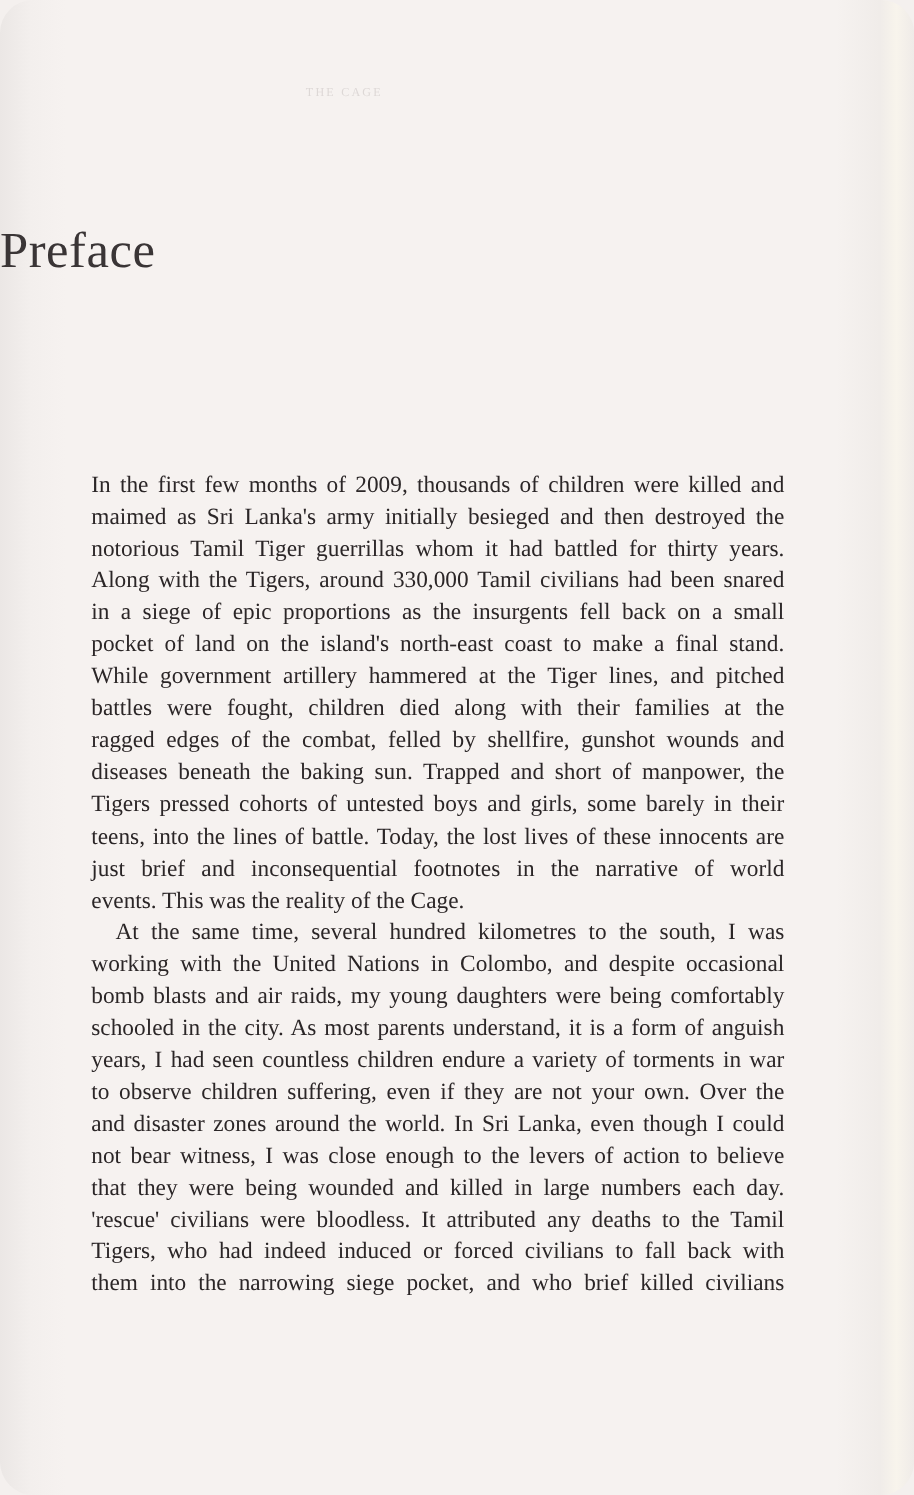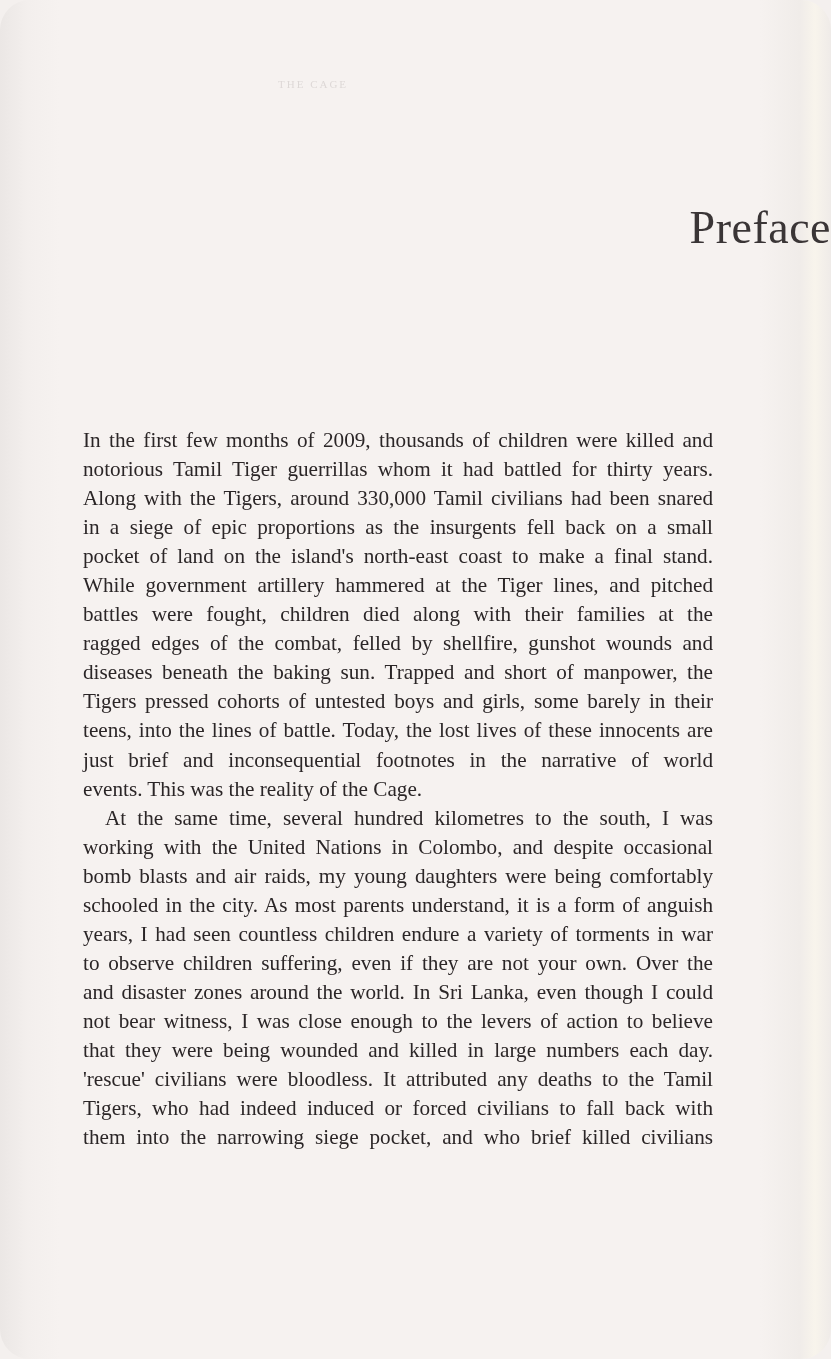--- a/index.html
+++ b/index.html
@@ -24,21 +24,21 @@
     left: 278px; top: 78px;
     font-size: 11px;
     letter-spacing: 2px;
     color: rgba(80, 70, 70, 0.15);
     filter: blur(0.6px);
   }
   .title {
     position: absolute;
     left: 0; width: 831px;
     top: 170px;
-    text-align: right;
+    text-align: left;
     font-size: 46px;
     color: #3a3536;
     letter-spacing: 0.5px;
     font-weight: normal;
   }
   .body-text {
     position: absolute;
     left: 67px;
     top: 426px;
     width: 646px;
@@ -62,20 +62,21 @@
 
 <div class="page">
 
   <div class="running-head-bleed">THE CAGE</div>
 
   <h1 class="title">Preface</h1>
 
   <div class="body-text">
     <p style="margin:0">
       <span class="line">In the first few months of 2009, thousands of children were killed and</span>
+      <span class="line">maimed as Sri Lanka's army initially besieged and then destroyed the</span>
       <span class="line">notorious Tamil Tiger guerrillas whom it had battled for thirty years.</span>
       <span class="line">Along with the Tigers, around 330,000 Tamil civilians had been snared</span>
       <span class="line">in a siege of epic proportions as the insurgents fell back on a small</span>
       <span class="line">pocket of land on the island's north-east coast to make a final stand.</span>
       <span class="line">While government artillery hammered at the Tiger lines, and pitched</span>
       <span class="line">battles were fought, children died along with their families at the</span>
       <span class="line">ragged edges of the combat, felled by shellfire, gunshot wounds and</span>
       <span class="line">diseases beneath the baking sun. Trapped and short of manpower, the</span>
       <span class="line">Tigers pressed cohorts of untested boys and girls, some barely in their</span>
       <span class="line">teens, into the lines of battle. Today, the lost lives of these innocents are</span>

